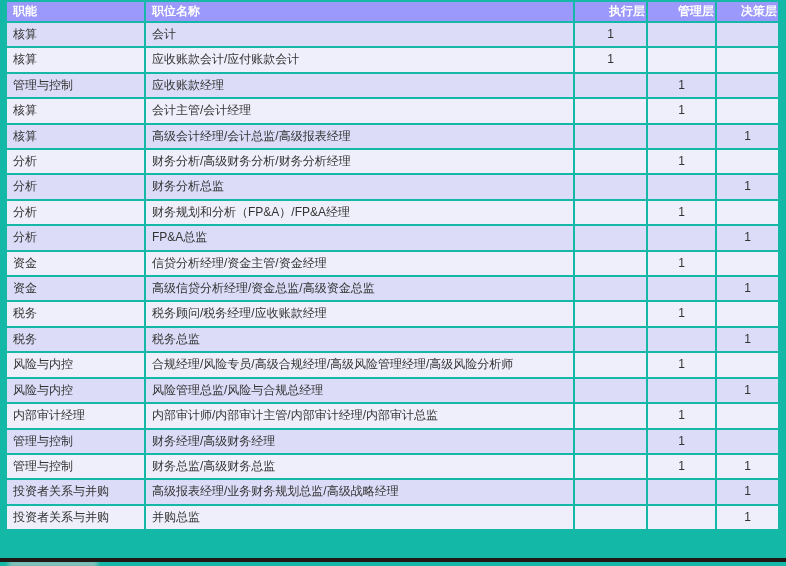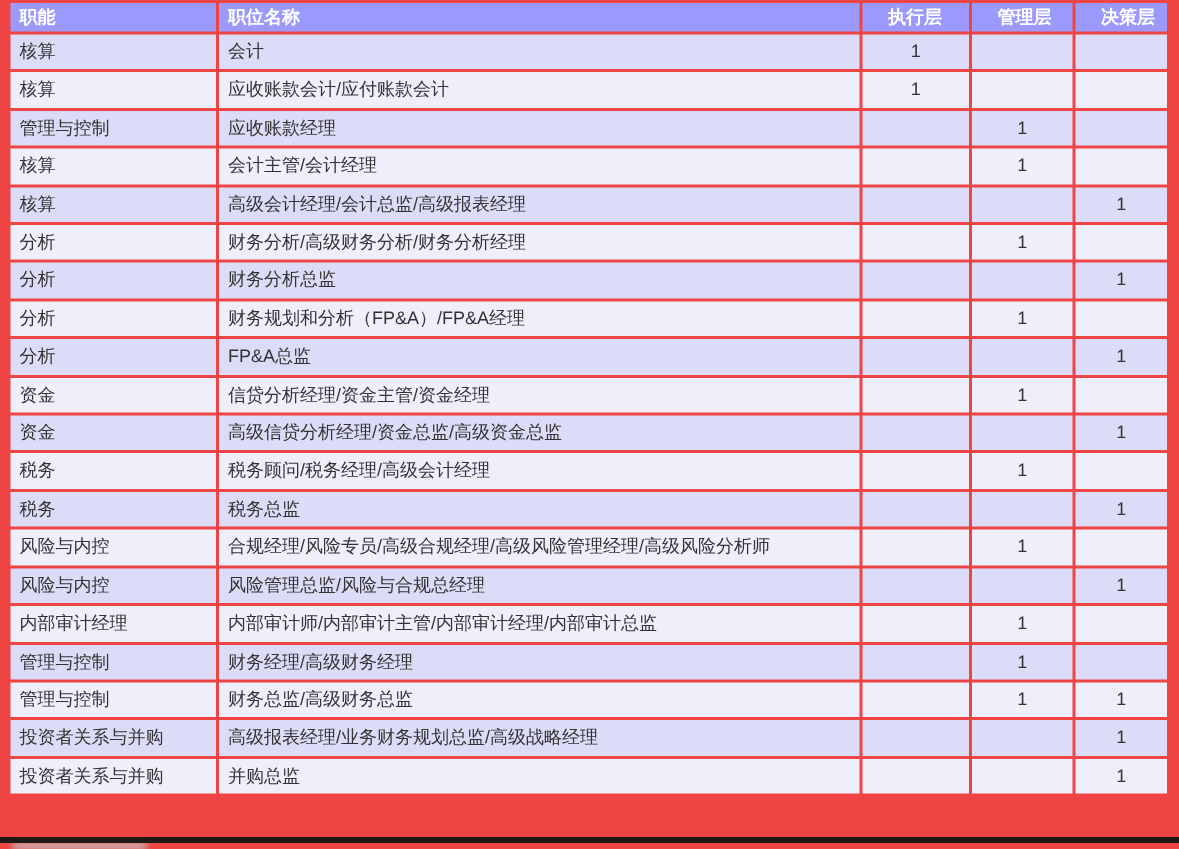--- a/index.html
+++ b/index.html
@@ -4,21 +4,21 @@
 <style>
   html, body {
     margin: 0;
     padding: 0;
     background: #ffffff;
   }
   .page {
     position: relative;
     width: 786px;
     height: 566px;
-    background: #ef4444;
+    background: #14b8a6;
     overflow: hidden;
     font-family: "Liberation Sans", "DejaVu Sans", sans-serif;
   }
   .table-wrap {
     position: absolute;
     left: 5px;
     top: 0;
     width: 775px;
   }
   table.org-table {
@@ -38,22 +38,22 @@
     color: var(--header-text, #ffffff);
     font-size: 12px;
     font-weight: bold;
     height: 19px;
     padding: 0 2px 0 6px;
     text-align: left;
     white-space: nowrap;
     overflow: hidden;
   }
   th.num {
-    text-align: left;
-    padding: 0 17px;
+    text-align: right;
+    padding: 0 1px;
   }
   td {
     font-size: 12px;
     color: var(--cell-text, #333333);
     height: 23.4px;
     padding: 0 2px 0 6px;
     white-space: nowrap;
     overflow: hidden;
     line-height: 23.4px;
   }
@@ -178,21 +178,21 @@
           </tr>
           <tr class="odd">
             <td class="cell-left">资金</td>
             <td class="cell-left">高级信贷分析经理/资金总监/高级资金总监</td>
             <td class="cell-num"></td>
             <td class="cell-num"></td>
             <td class="cell-num">1</td>
           </tr>
           <tr class="even">
             <td class="cell-left">税务</td>
-            <td class="cell-left">税务顾问/税务经理/高级会计经理</td>
+            <td class="cell-left">税务顾问/税务经理/应收账款经理</td>
             <td class="cell-num"></td>
             <td class="cell-num">1</td>
             <td class="cell-num"></td>
           </tr>
           <tr class="odd">
             <td class="cell-left">税务</td>
             <td class="cell-left">税务总监</td>
             <td class="cell-num"></td>
             <td class="cell-num"></td>
             <td class="cell-num">1</td>

